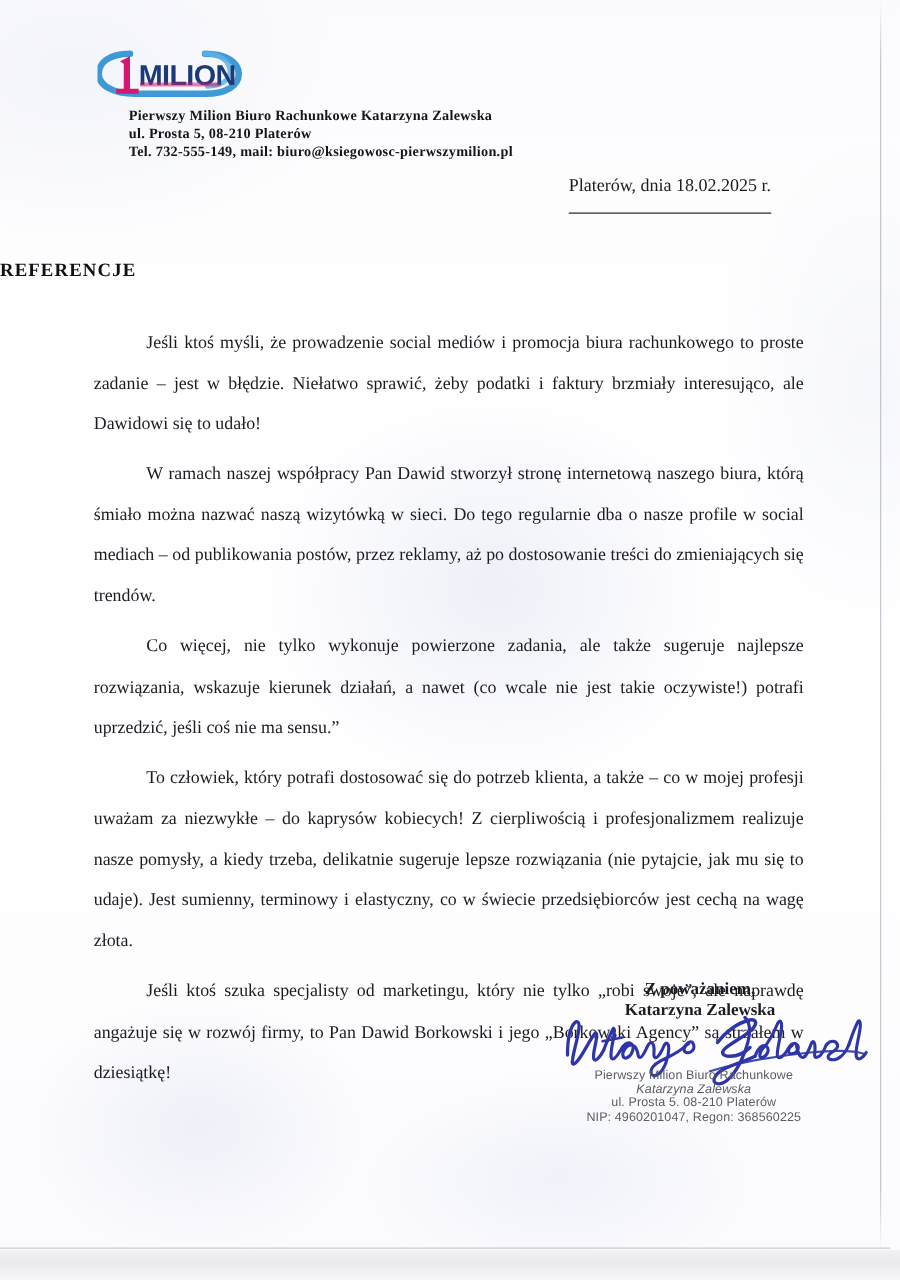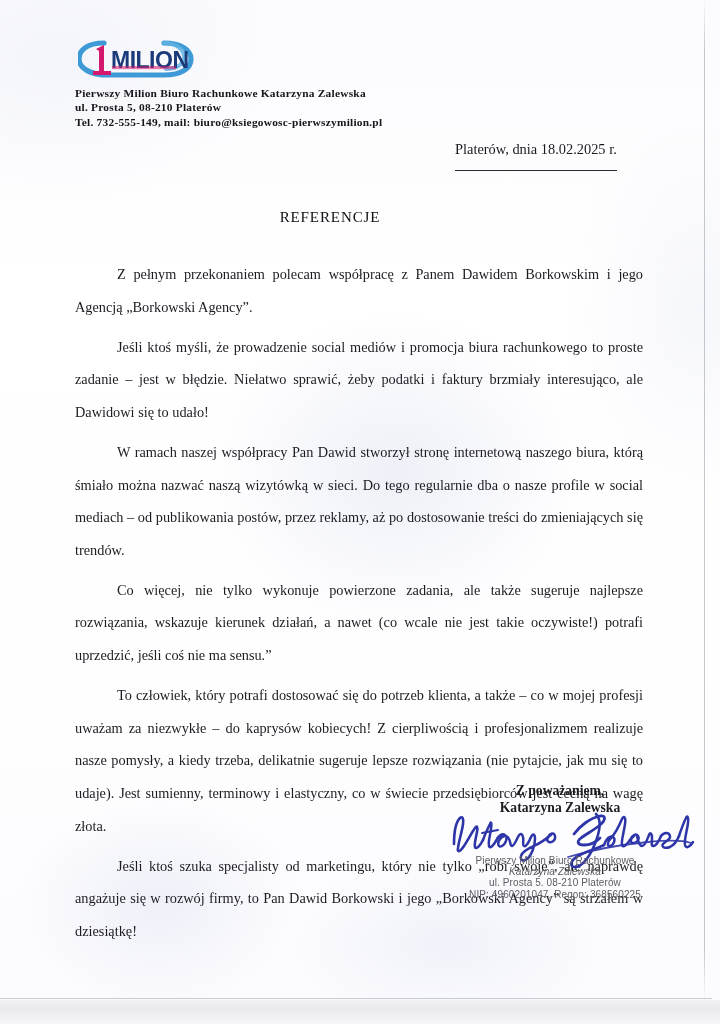--- a/index.html
+++ b/index.html
@@ -68,20 +68,21 @@
   #logo svg { display: block; }
 
   .company-lines {
     font-family: "Liberation Serif", "DejaVu Serif", serif;
     font-weight: bold;
     font-size: 11.4px;
     line-height: 14.4px;
     letter-spacing: 0.02em;
     color: #15151a;
     white-space: nowrap;
+    margin-left: 28px;
   }
   .company-lines div { margin: 0; }
 
   
   #date-line {
     position: absolute;
     left: 455px;
     top: 140px;
     font-size: 14.4px;
     line-height: 18px;
@@ -91,23 +92,22 @@
     border-bottom: 1px solid #2b2b33;
     padding-bottom: 13px;
   }
 
   
   #doc-title {
     position: absolute;
     left: 0;
     top: 209px;
     width: 660px;
-    text-align: center;
     font-size: 15px;
-    font-weight: normal;
+    font-weight: bold;
     letter-spacing: 0.06em;
     color: #101016;
   }
 
   
   #body-text {
     position: absolute;
     left: 75px;
     top: 258px;
     width: 568px;
@@ -200,21 +200,20 @@
       </div>
     </div>
 
     <div id="date-line">
       <span>Platerów, dnia 18.02.2025 r.</span>
     </div>
 
     <div id="doc-title">REFERENCJE</div>
 
     <div id="body-text">
-      <p>Z pełnym przekonaniem polecam współpracę z Panem Dawidem Borkowskim i jego Agencją „Borkowski Agency”.</p>
       <p>Jeśli ktoś myśli, że prowadzenie social mediów i promocja biura rachunkowego to proste zadanie – jest w błędzie. Niełatwo sprawić, żeby podatki i faktury brzmiały interesująco, ale Dawidowi się to udało!</p>
       <p>W ramach naszej współpracy Pan Dawid stworzył stronę internetową naszego biura, którą śmiało można nazwać naszą wizytówką w sieci. Do tego regularnie dba o nasze profile w social mediach – od publikowania postów, przez reklamy, aż po dostosowanie treści do zmieniających się trendów.</p>
       <p>Co więcej, nie tylko wykonuje powierzone zadania, ale także sugeruje najlepsze rozwiązania, wskazuje kierunek działań, a nawet (co wcale nie jest takie oczywiste!) potrafi uprzedzić, jeśli coś nie ma sensu.”</p>
       <p>To człowiek, który potrafi dostosować się do potrzeb klienta, a także – co w mojej profesji uważam za niezwykłe – do kaprysów kobiecych! Z cierpliwością i profesjonalizmem realizuje nasze pomysły, a kiedy trzeba, delikatnie sugeruje lepsze rozwiązania (nie pytajcie, jak mu się to udaje). Jest sumienny, terminowy i elastyczny, co w świecie przedsiębiorców jest cechą na wagę złota.</p>
       <p>Jeśli ktoś szuka specjalisty od marketingu, który nie tylko „robi swoje”, ale naprawdę angażuje się w rozwój firmy, to Pan Dawid Borkowski i jego „Borkowski Agency” są strzałem w dziesiątkę!</p>
     </div>
 
     <div id="closing">
       <div>Z poważaniem,</div>
       <div>Katarzyna Zalewska</div>

